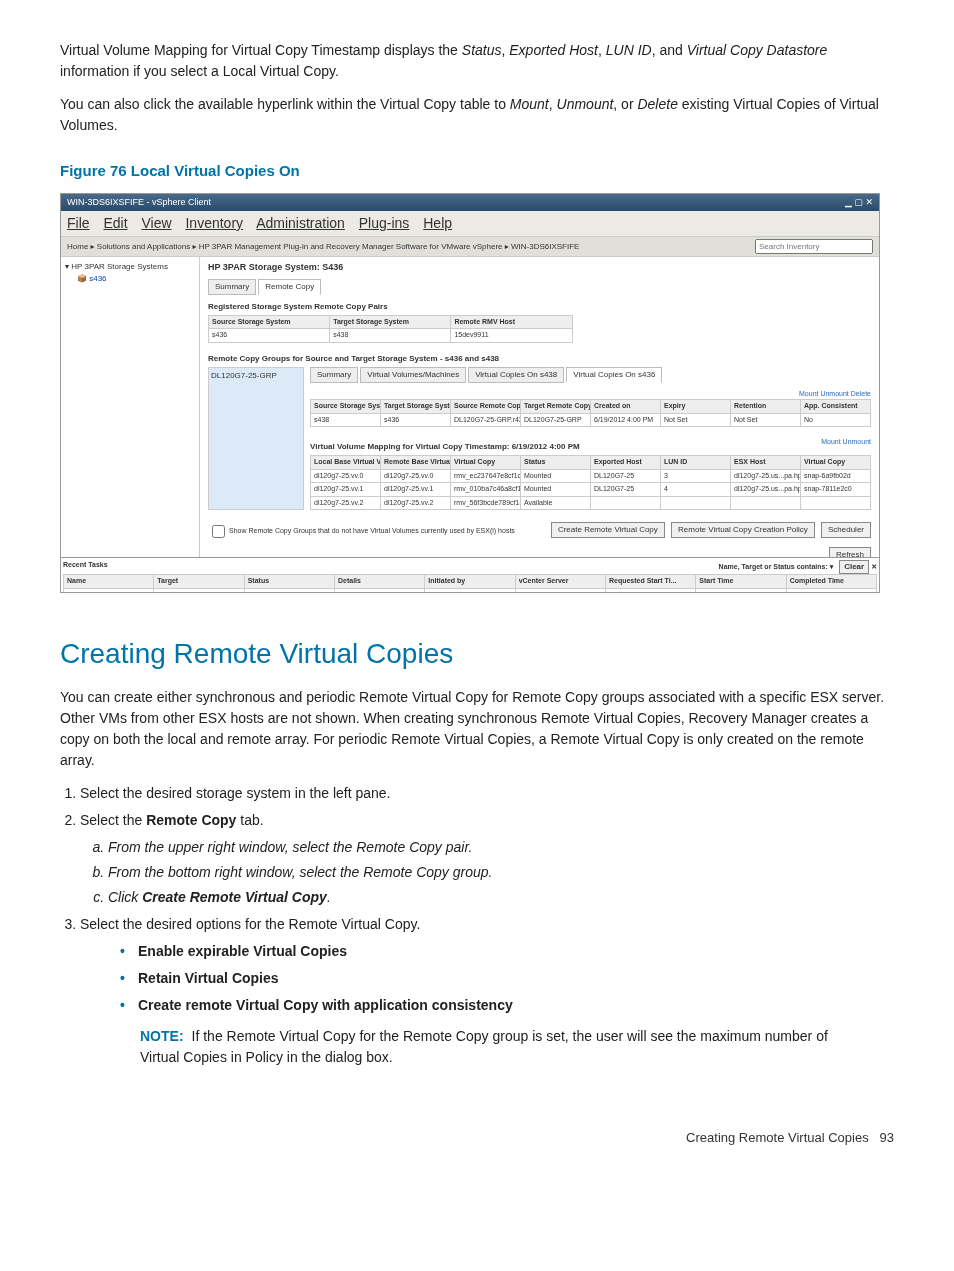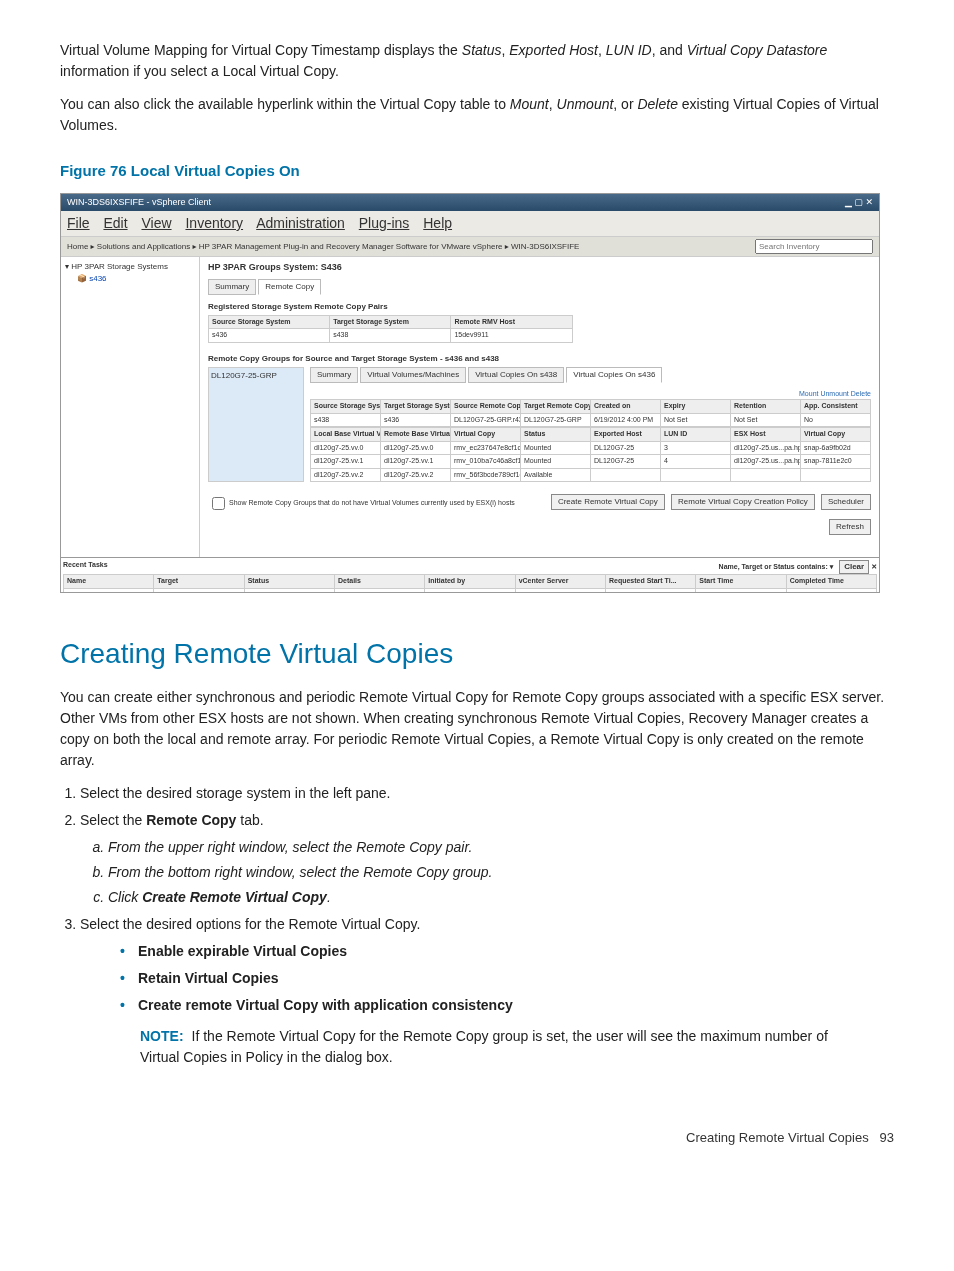--- a/index.html
+++ b/index.html
@@ -124,21 +124,21 @@
   <div class="toolbar">
     <span>Home  ▸  Solutions and Applications  ▸  HP 3PAR Management Plug-in and Recovery Manager Software for VMware vSphere  ▸  WIN-3DS6IXSFIFE</span>
     <span><input style="font-size: 8px; width: 110px;" placeholder="Search Inventory"></span>
   </div>
   <div class="mainarea">
     <div class="leftpane">
       <div>▾ <span>HP 3PAR Storage Systems</span></div>
       <div style="margin-left:12px;" class="node">📦 <span>s436</span></div>
     </div>
     <div class="rightpane">
-      <div class="rp-title">HP 3PAR Groups System:  S436</div>
+      <div class="rp-title">HP 3PAR Storage System:  S436</div>
       <div class="tabstrip">
         <div class="tab">Summary</div>
         <div class="tab active">Remote Copy</div>
       </div>
 
       <div class="subhead">Registered Storage System Remote Copy Pairs</div>
       <table class="minitable" style="width:55%;">
         <tbody>
             <tr>
               <th>Source Storage System</th>
@@ -182,20 +182,24 @@
                   <td>DL120G7-25-GRP.r436</td>
                   <td>DL120G7-25-GRP</td>
                   <td>6/19/2012 4:00 PM</td>
                   <td>Not Set</td>
                   <td>Not Set</td>
                   <td>No</td>
             </tr>
           </tbody>
             </table>
 
+          <div style="display:flex;justify-content:space-between;margin-top:10px;">
+            <div class="subhead">Virtual Volume Mapping for Virtual Copy Timestamp: 6/19/2012 4:00 PM</div>
+            <div class="linklike">Mount   Unmount</div>
+          </div>
           <table class="minitable">
             <tbody>
                 <tr>
               <th>Local Base Virtual Volume</th>
                   <th>Remote Base Virtual Volume</th>
                   <th>Virtual Copy</th>
                   <th>Status</th>
                   <th>Exported Host</th>
                   <th>LUN ID</th>
                   <th>ESX Host</th>

